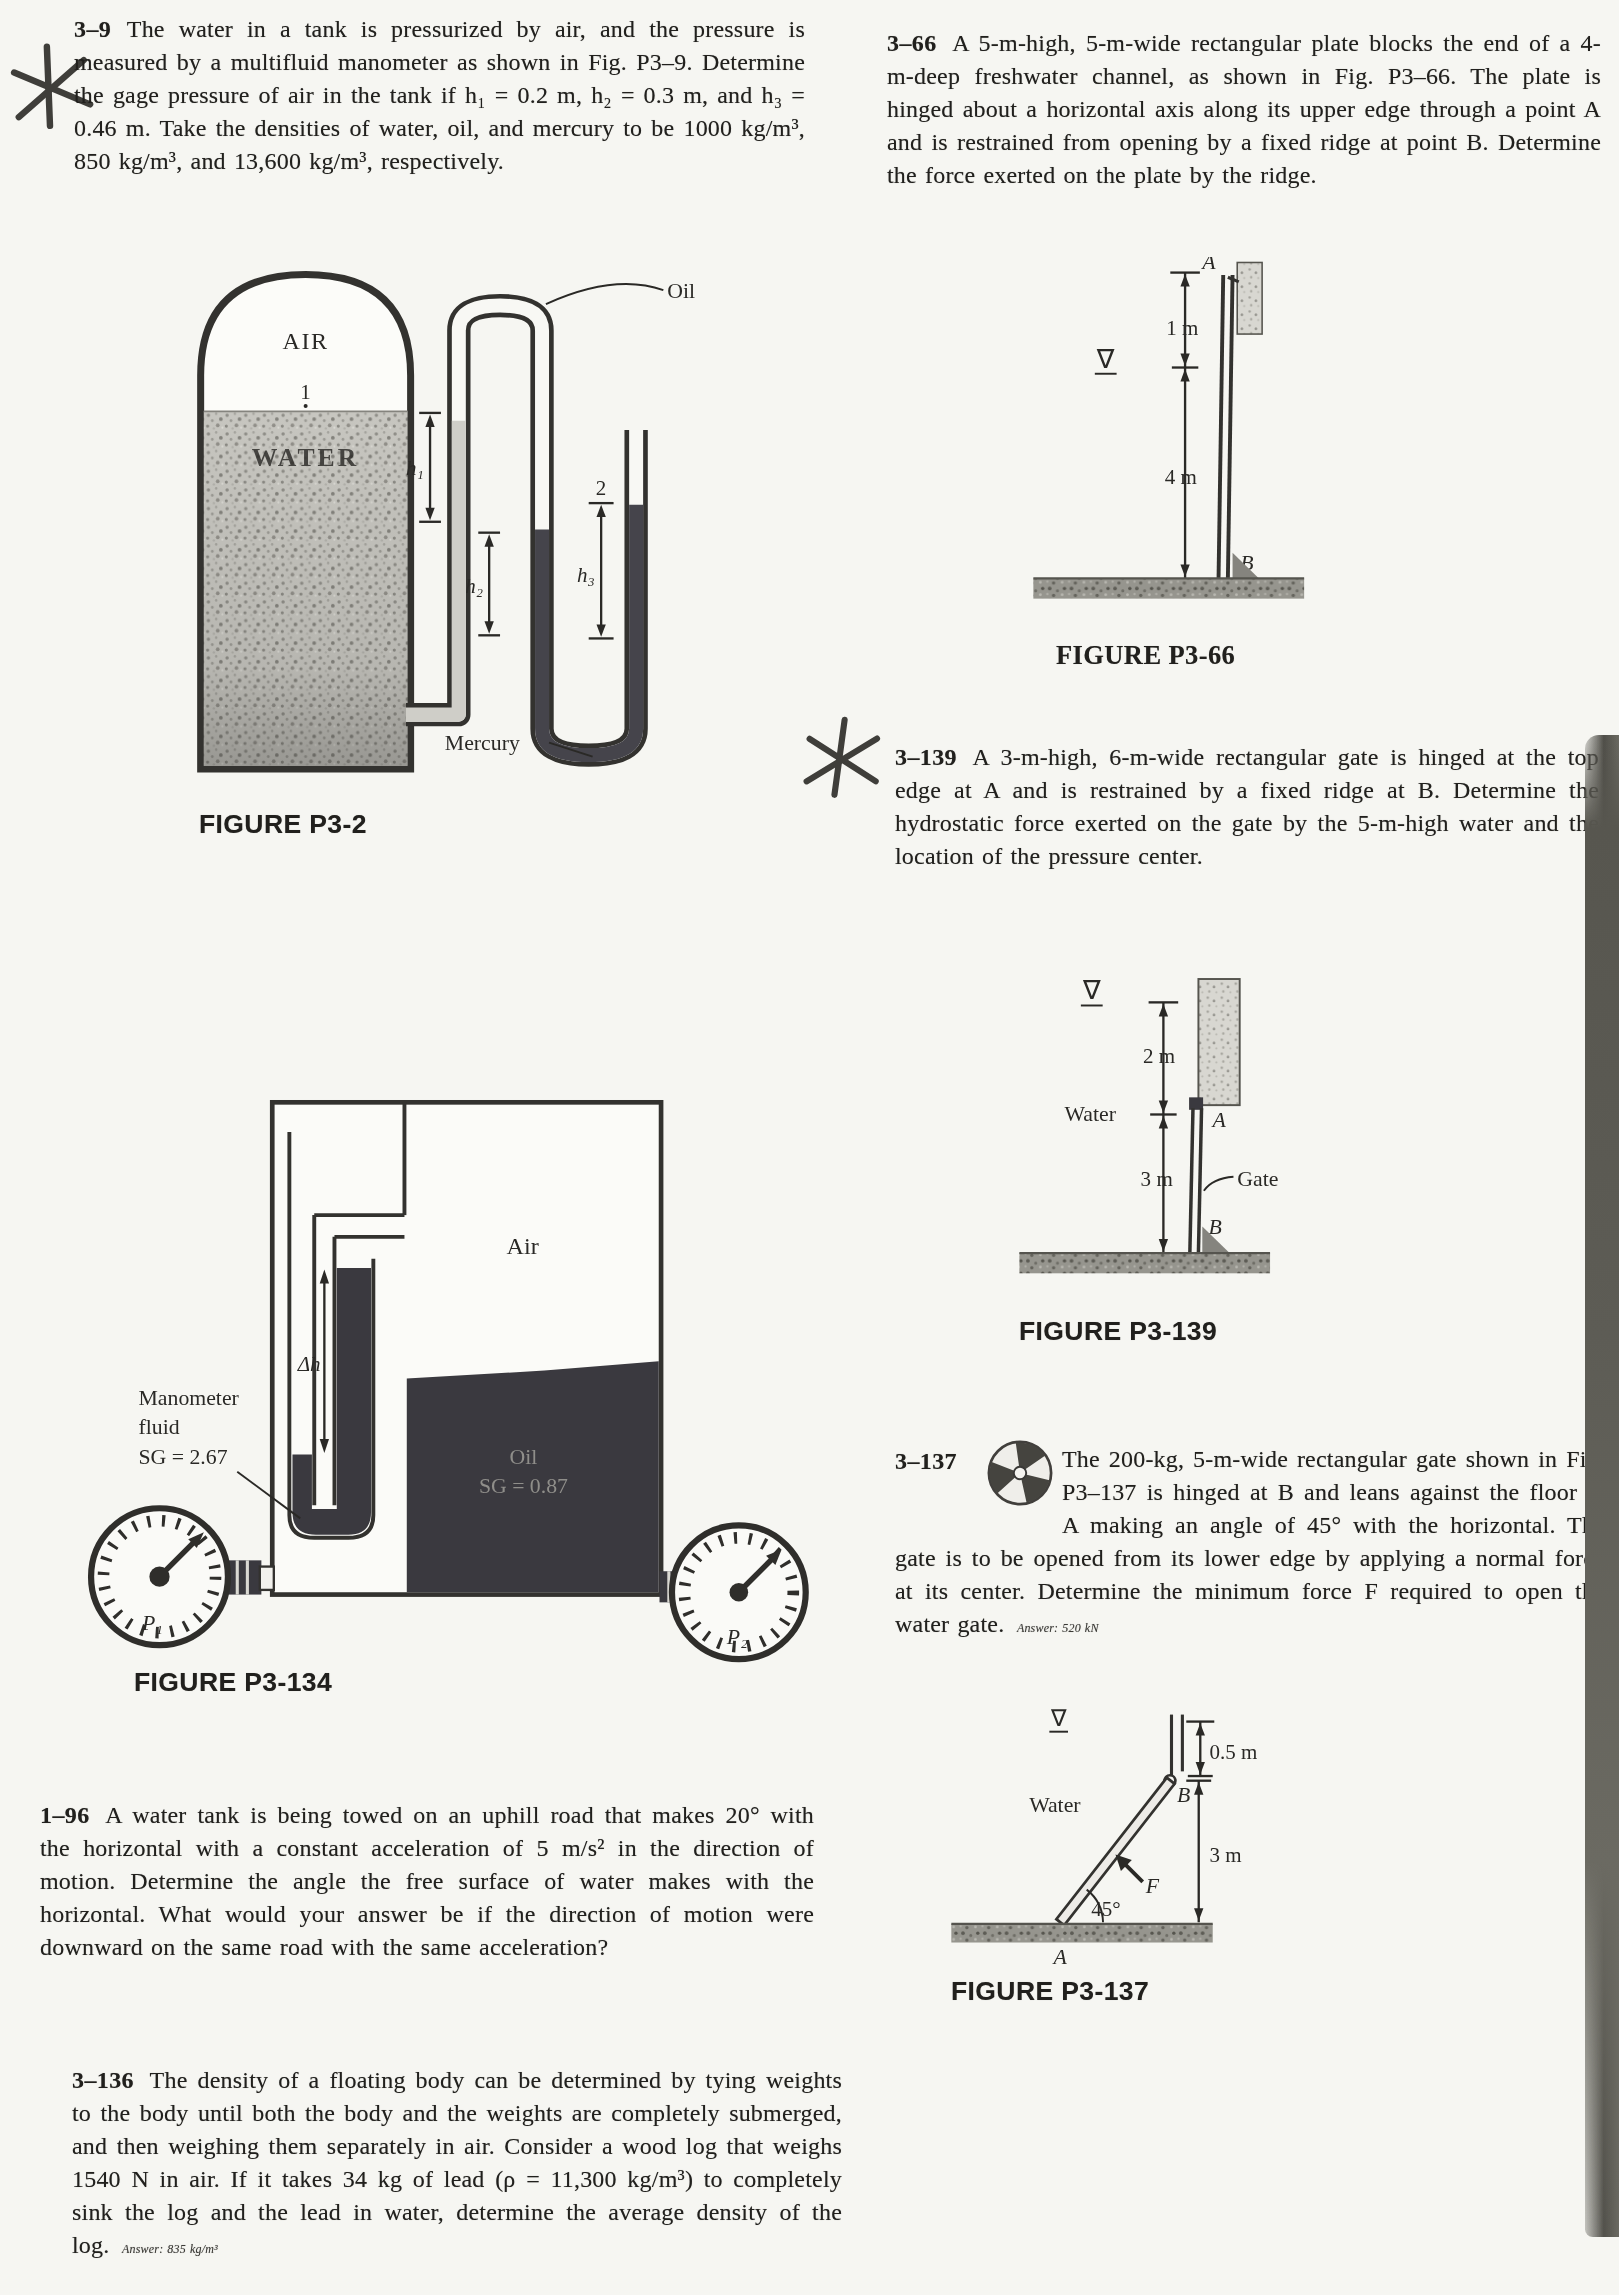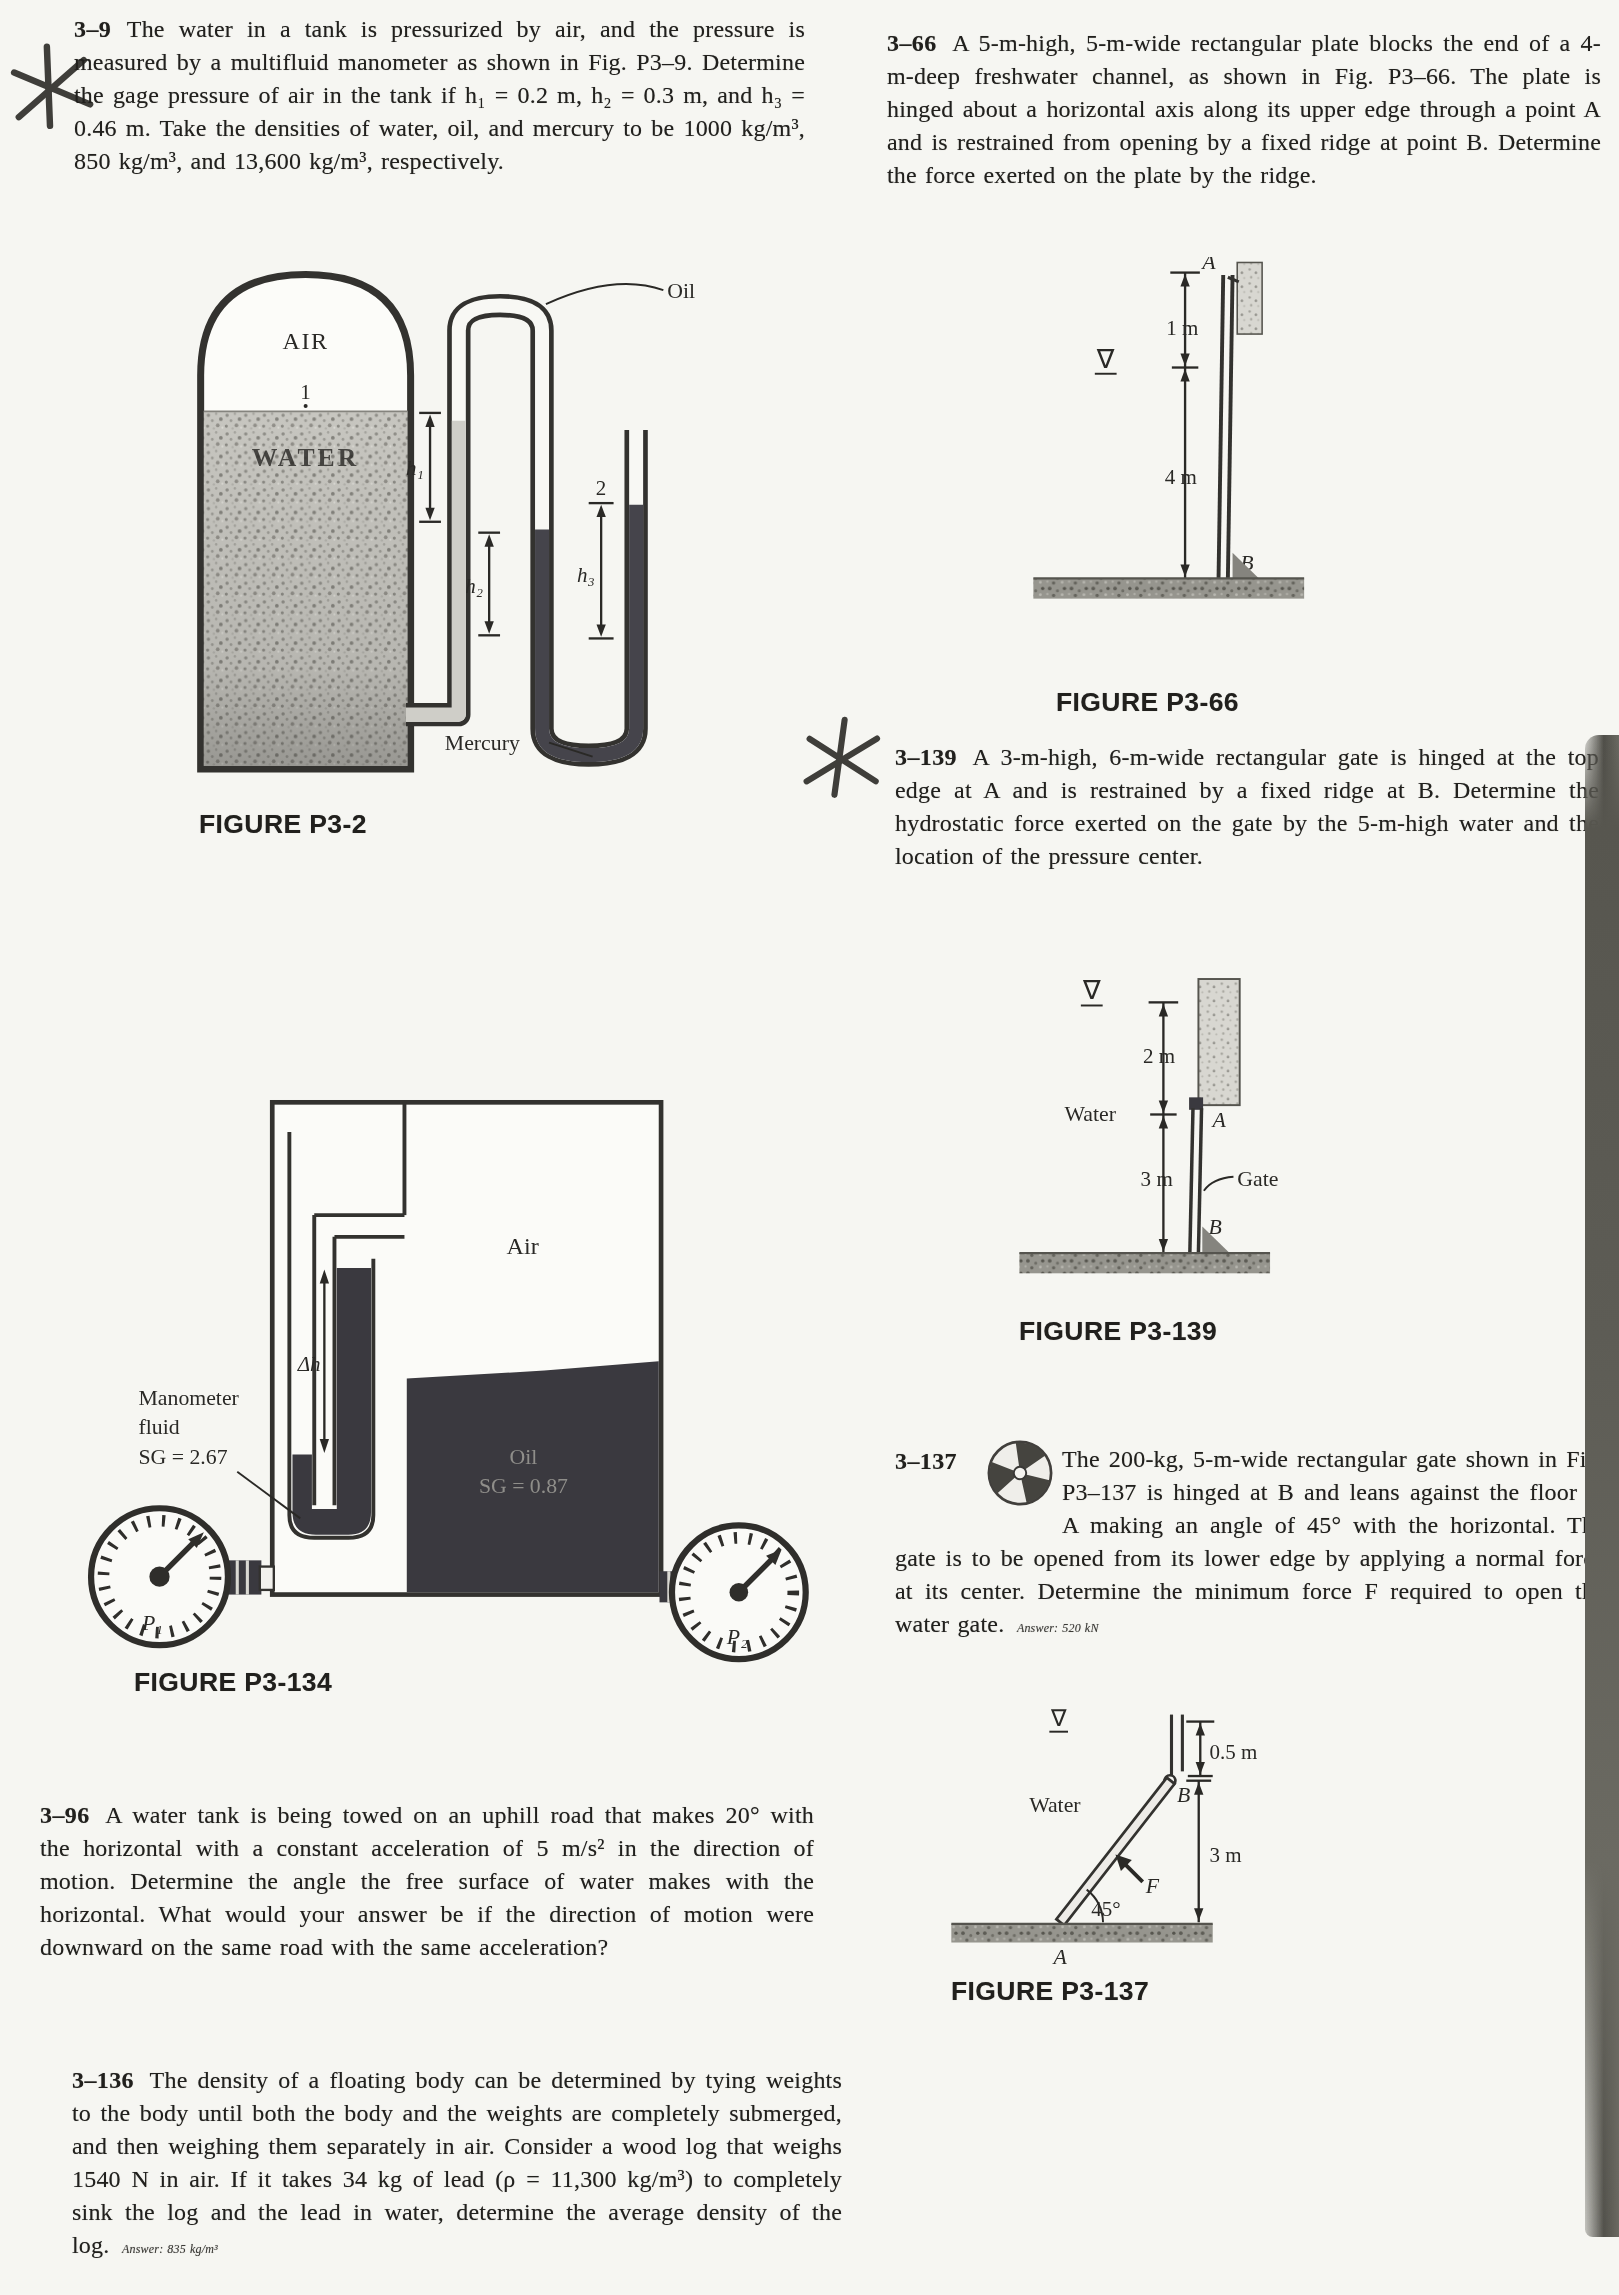--- a/index.html
+++ b/index.html
@@ -213,21 +213,21 @@
       <circle cx="950" cy="2047" r="62" fill="#fafaf7"></circle>
       <line x1="950" y1="2047" x2="994" y2="2003" stroke="#2f2e2b" stroke-width="7"></line>
       <polygon points="1005,1992 997,2012 985,2000" fill="#2f2e2b"></polygon>
       <circle cx="950" cy="2047" r="12" fill="#2f2e2b"></circle>
       <text class="gauge-lbl" x="948" y="2114" text-anchor="middle">P₂</text>
     </g>
   </svg>
   <div class="figcap" style="left:90px;top:1667px;margin-left:44px;">FIGURE P3-134</div>
 
   <div class="prob" style="left:40px;top:1799px;width:774px;">
-    <span class="pnum">3–96</span><span class="ptext">A water tank is being towed on an uphill road that makes 20° with the horizontal with a constant acceleration of 5 m/s² in the direction of motion. Determine the angle the free surface of water makes with the horizontal. What would your answer be if the direction of motion were downward on the same road with the same acceleration?</span>
+    <span class="pnum">1–96</span><span class="ptext">A water tank is being towed on an uphill road that makes 20° with the horizontal with a constant acceleration of 5 m/s² in the direction of motion. Determine the angle the free surface of water makes with the horizontal. What would your answer be if the direction of motion were downward on the same road with the same acceleration?</span>
   </div>
 
   <div class="prob" style="left:56px;top:2064px;width:770px;margin-left:16px;">
     <span class="pnum">3–136</span><span class="ptext">The density of a floating body can be determined by tying weights to the body until both the body and the weights are completely submerged, and then weighing them separately in air. Consider a wood log that weighs 1540 N in air. If it takes 34 kg of lead (ρ = 11,300 kg/m³) to completely sink the log and the lead in water, determine the average density of the log.</span><span class="answer">Answer: 835 kg/m³</span>
   </div>
 
   <div class="prob" style="left:887px;top:27px;width:714px;">
     <span class="pnum">3–66</span><span class="ptext">A 5-m-high, 5-m-wide rectangular plate blocks the end of a 4-m-deep freshwater channel, as shown in Fig. P3–66. The plate is hinged about a horizontal axis along its upper edge through a point A and is restrained from opening by a fixed ridge at point B. Determine the force exerted on the plate by the ridge.</span>
   </div>
 
@@ -255,21 +255,21 @@
       <polygon points="1523,474 1517,490 1529,490" stroke="none" fill="#2a2926"></polygon>
       <polygon points="1523,741 1517,725 1529,725" stroke="none" fill="#2a2926"></polygon>
     </g>
     <text class="dimtxt" x="1540" y="430" text-anchor="end">1 m</text>
     <text class="dimtxt" x="1538" y="622" text-anchor="end">4 m</text>
 
     <path d="M1584,743 L1618,743 L1584,710 Z" fill="#85847e"></path>
     <rect x="1328" y="743" width="348" height="26" fill="url(#gravel)"></rect>
     <line x1="1328" y1="743" x2="1676" y2="743" stroke="#55544e" stroke-width="3"></line>
   </svg>
-  <div class="figcap" style="left:1056px;top:687px;">FIGURE P3-66</div>
+  <div class="figcap" style="left:1056px;top:640px;font-family:Liberation Serif, serif;">FIGURE P3-66</div>
 
   <svg class="star-icon" style="left:801px;top:714px" width="82" height="87" viewBox="0 0 100 100">
     <g stroke="#3f3e3a" stroke-width="7.5" stroke-linecap="round" transform="rotate(4 50 50)">
       <line x1="50" y1="4" x2="44" y2="96"></line>
       <line x1="9" y1="30" x2="93" y2="76"></line>
       <line x1="91" y1="24" x2="9" y2="82"></line>
     </g>
   </svg>
 
   <div class="prob" style="left:895px;top:741px;width:704px;">

